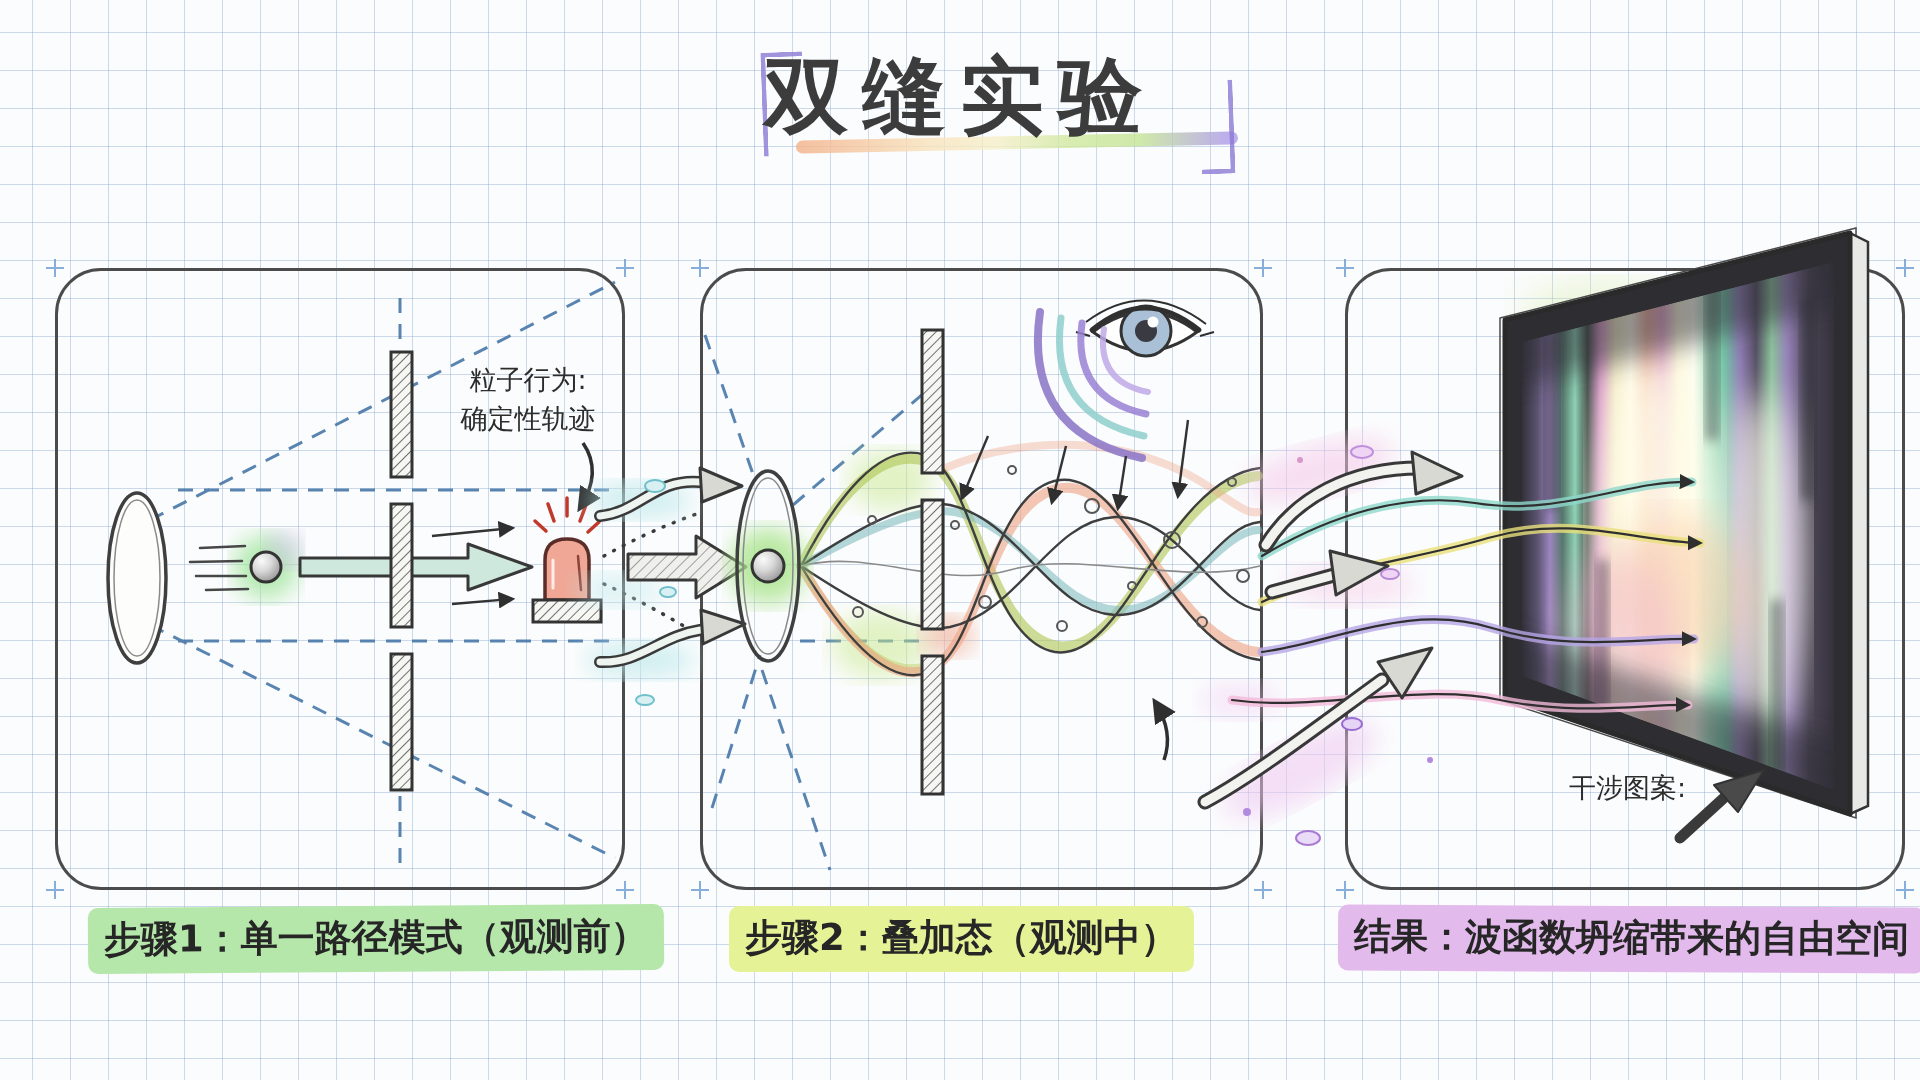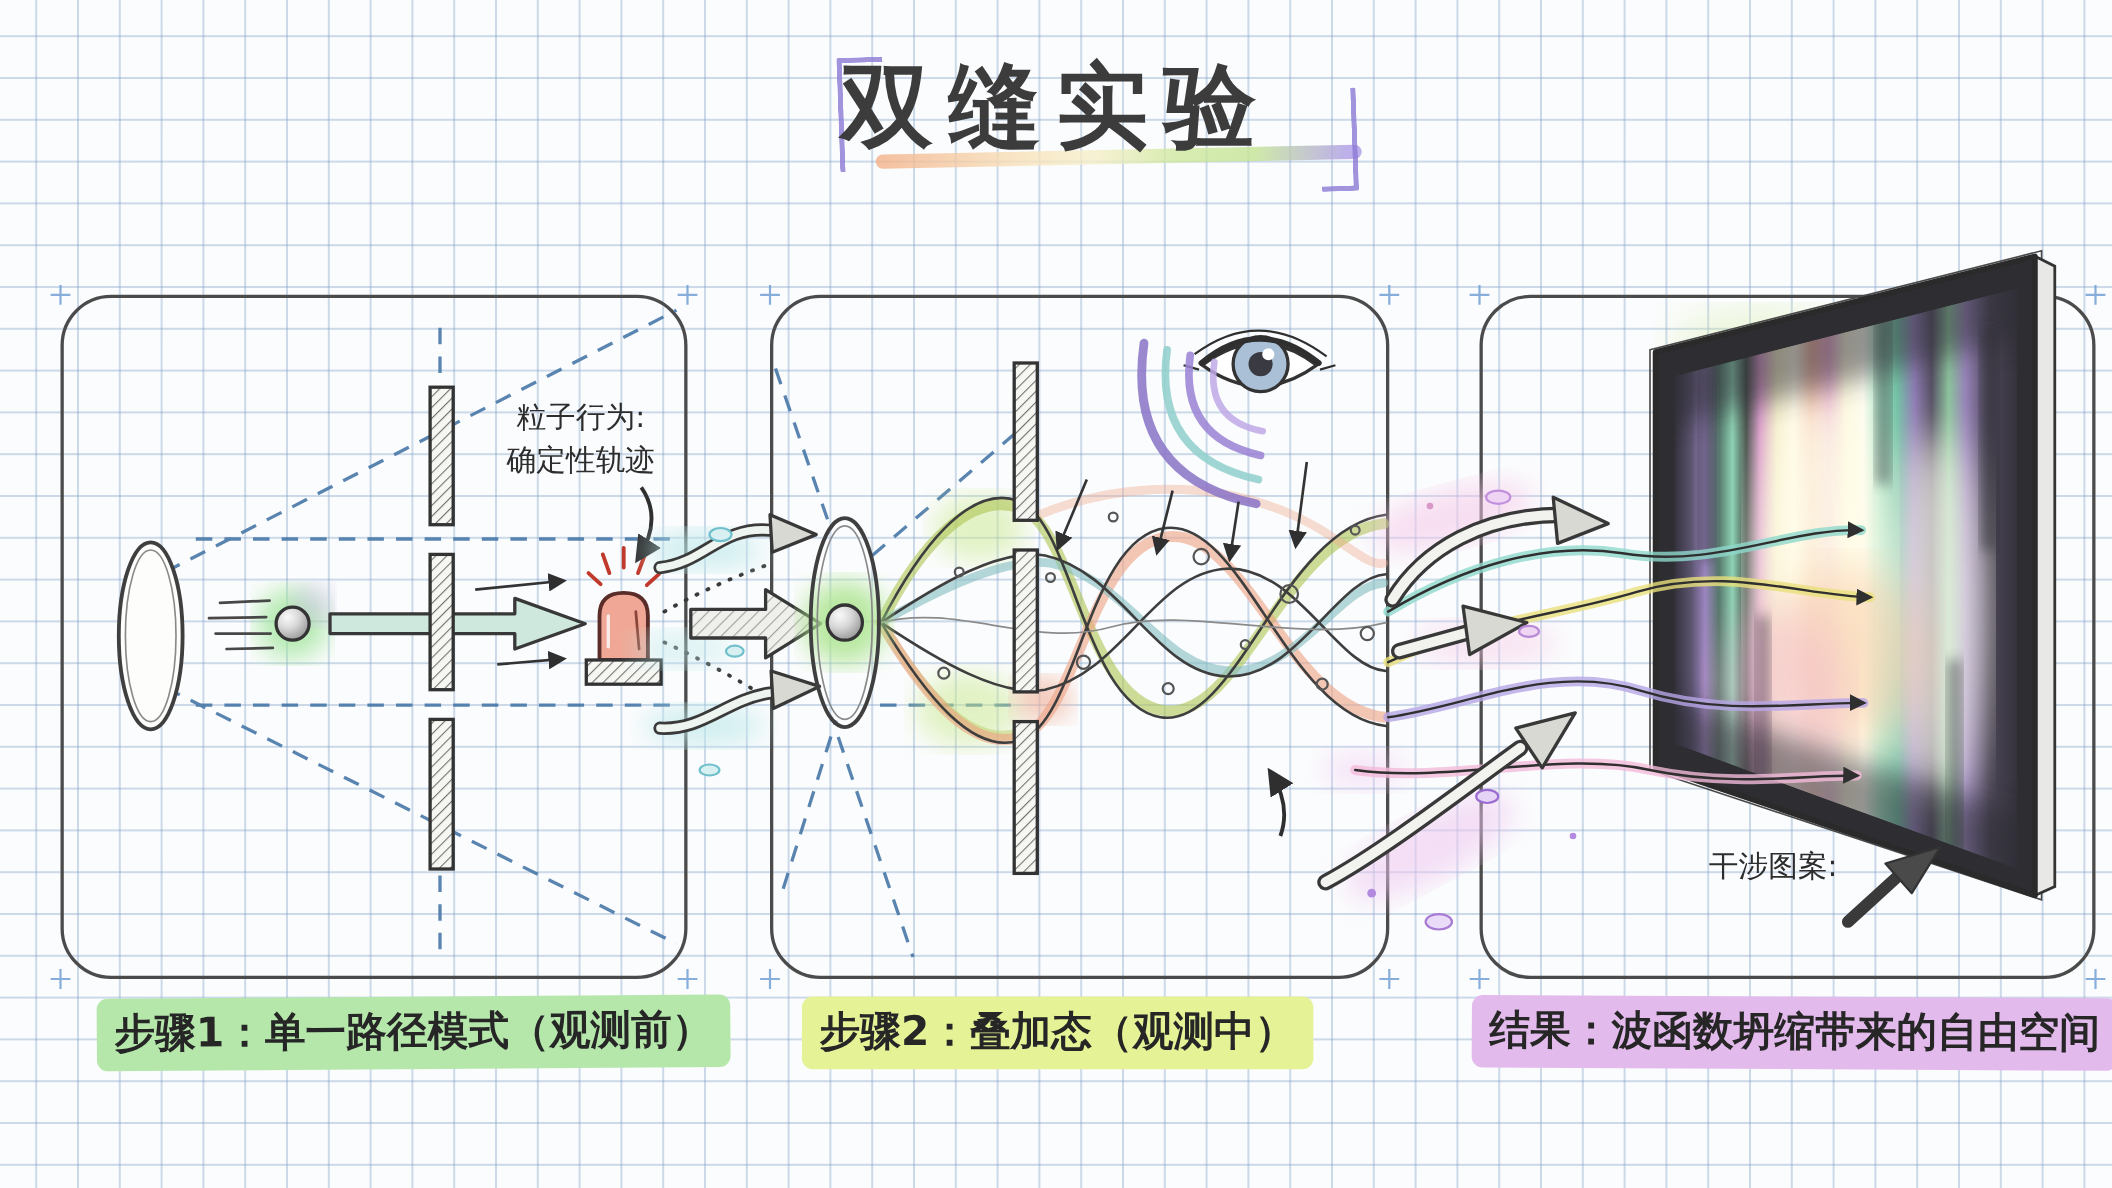--- a/index.html
+++ b/index.html
@@ -27,21 +27,21 @@
     border-left:5px solid #8d7ad6;border-top:5px solid #8d7ad6;border-radius:2px;
     opacity:.8;transform:rotate(-2deg)}
   .bracket-r{position:absolute;top:80px;left:1200px;width:34px;height:94px;
     border-right:5px solid #8d7ad6;border-bottom:5px solid #8d7ad6;border-radius:2px;
     opacity:.8;transform:rotate(-2deg)}
   .subtitle{position:absolute;top:160px;left:0;width:100%;text-align:center;
     font-size:33px;font-weight:600;letter-spacing:.5px;color:#2b2b2b}
   .ann{position:absolute;font-size:27px;font-weight:normal;line-height:1.45;color:#2d2d2d;text-align:center}
   .ann.a1{left:438px;top:360px;width:180px}
   .ann.a2{left:1000px;top:756px;width:185px}
-  .ann.a3{left:1467px;top:768px;width:290px;text-align:center}
+  .ann.a3{left:1396px;top:768px;width:290px;text-align:right}
   .cap{position:absolute;top:906px;font-size:37px;font-weight:bold;color:#262626;
     padding:7px 16px 9px;border-radius:10px;white-space:nowrap}
   .cap.c1{left:88px;background:#b5e7ab;transform:rotate(-.4deg)}
   .cap.c2{left:729px;background:#e5f296}
   .cap.c3{left:1338px;background:#e3baec;transform:rotate(.3deg)}
 </style>
 </head>
 <body>
 
 <div class="page">

